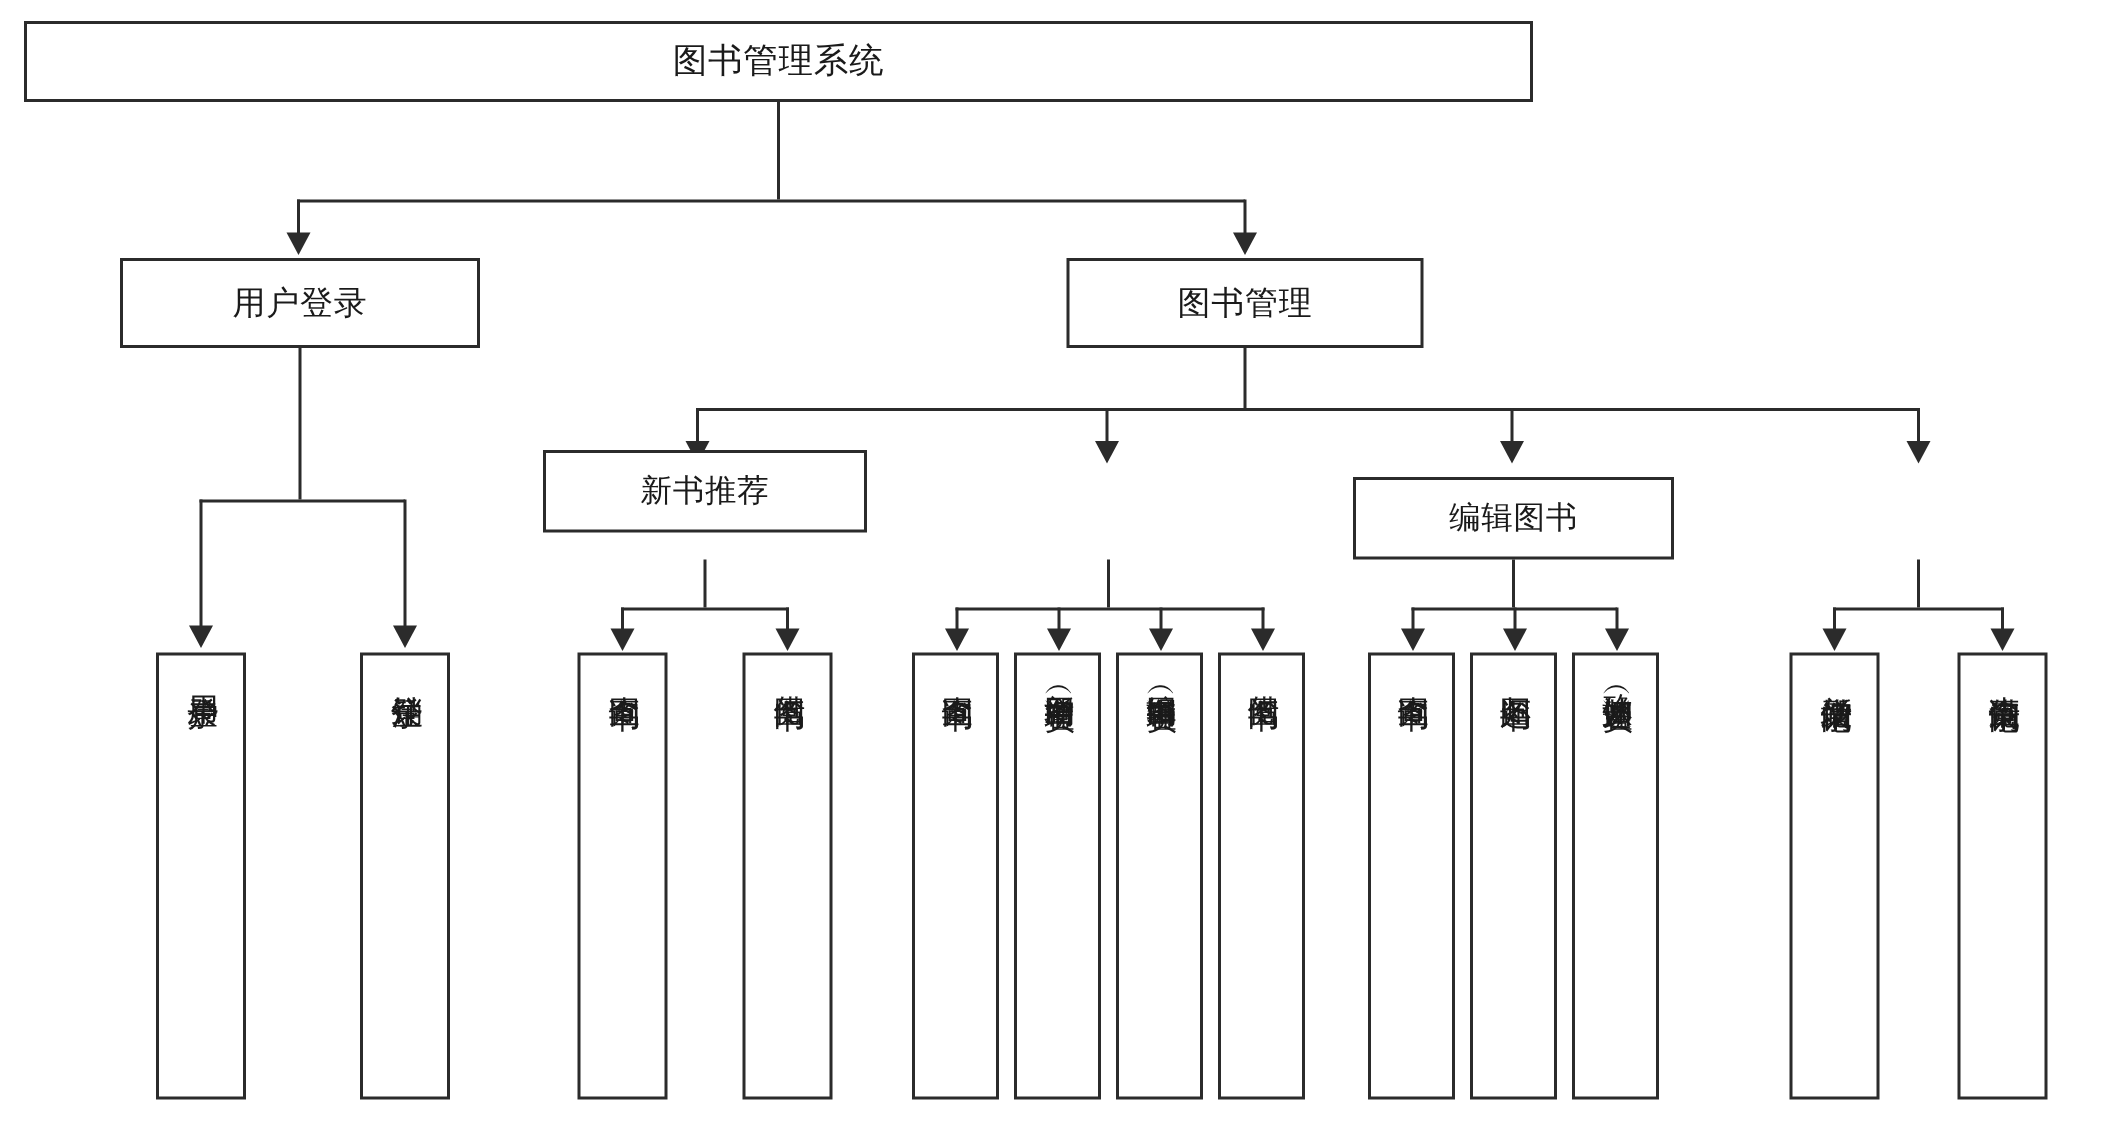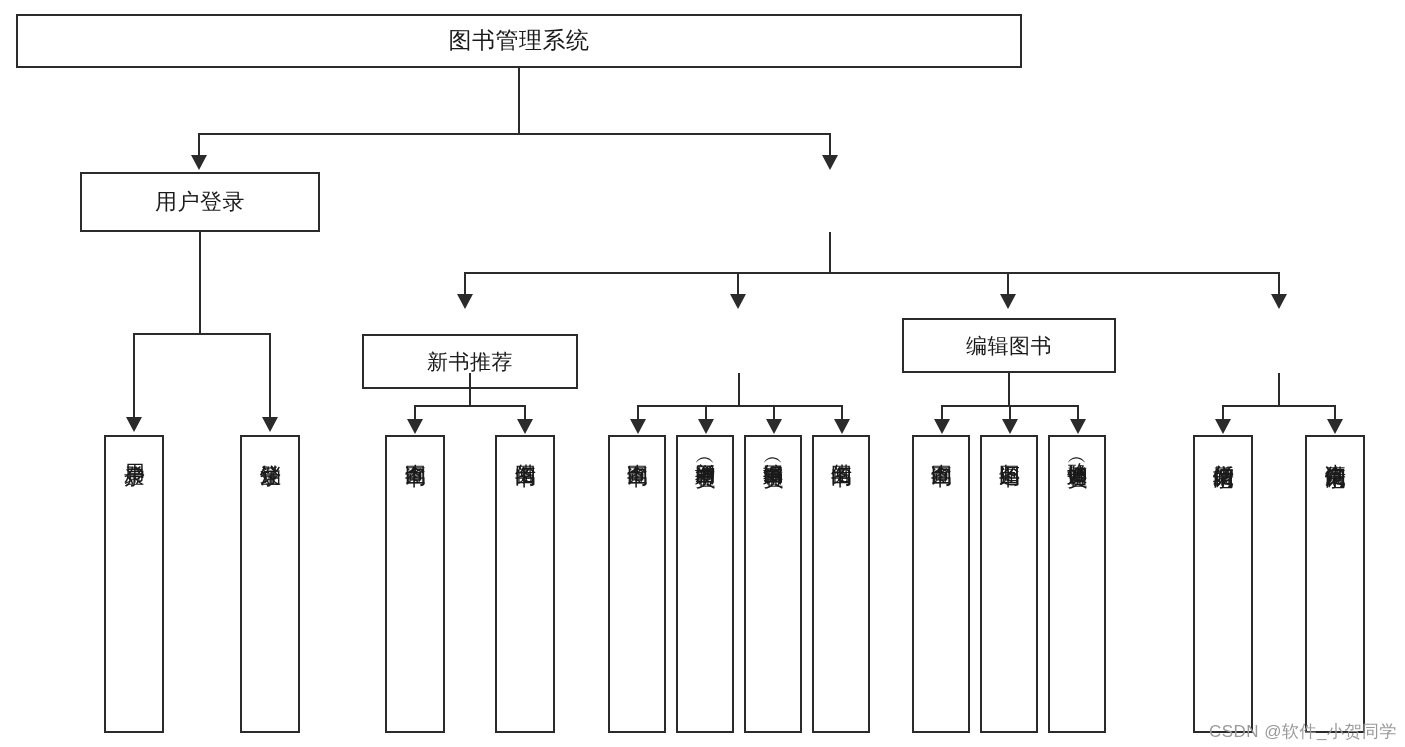--- a/index.html
+++ b/index.html
@@ -99,41 +99,44 @@
 
   <div class="hline" style="left:198px; top:133px; width:632px; height:2px;"></div>
 
   <div class="vline" style="left:198px; top:133px; width:2px; height:24px;"></div>
   <div class="arrow" style="left:191px; top:155px;"></div>
   <div class="vline" style="left:829px; top:133px; width:2px; height:24px;"></div>
   <div class="arrow" style="left:822px; top:155px;"></div>
 
   <div class="node lvl1" style="left:80px; top:172px; width:240px; height:60px;">
     <span class="node-label">用户登录</span>
+  </div>
+  <div class="node lvl1" style="left:711px; top:172px; width:238px; height:60px;">
+    <span class="node-label">图书管理</span>
   </div>
 
   <div class="vline" style="left:199px; top:232px; width:2px; height:101px;"></div>
   <div class="hline" style="left:133px; top:333px; width:137px; height:2px;"></div>
   <div class="vline" style="left:133px; top:333px; width:2px; height:86px;"></div>
   <div class="arrow" style="left:126px; top:417px;"></div>
   <div class="vline" style="left:269px; top:333px; width:2px; height:86px;"></div>
   <div class="arrow" style="left:262px; top:417px;"></div>
 
   <div class="vline" style="left:829px; top:232px; width:2px; height:40px;"></div>
   <div class="hline" style="left:464px; top:272px; width:816px; height:2px;"></div>
   <div class="vline" style="left:464px; top:272px; width:2px; height:24px;"></div>
   <div class="arrow" style="left:457px; top:294px;"></div>
   <div class="vline" style="left:737px; top:272px; width:2px; height:24px;"></div>
   <div class="arrow" style="left:730px; top:294px;"></div>
   <div class="vline" style="left:1007px; top:272px; width:2px; height:24px;"></div>
   <div class="arrow" style="left:1000px; top:294px;"></div>
   <div class="vline" style="left:1278px; top:272px; width:2px; height:24px;"></div>
   <div class="arrow" style="left:1271px; top:294px;"></div>
 
-  <div class="node lvl2" style="left:362px; top:334px; width:216px; height:55px;">
+  <div class="node lvl2" style="left:362px; top:300px; width:216px; height:55px;">
     <span class="node-label">新书推荐</span>
   </div>
   <div class="node lvl2" style="left:902px; top:318px; width:214px; height:55px;">
     <span class="node-label">编辑图书</span>
   </div>
 
   <div class="vline" style="left:469px; top:373px; width:2px; height:32px;"></div>
   <div class="hline" style="left:414px; top:405px; width:112px; height:2px;"></div>
   <div class="vline" style="left:414px; top:405px; width:2px; height:16px;"></div>
   <div class="arrow" style="left:407px; top:419px;"></div>
@@ -204,15 +207,14 @@
     <span class="node-label">确认归还（管理员）</span>
   </div>
 
   <div class="node leaf" style="left:1193px; top:435px; width:60px; height:298px;">
     <span class="node-label">新增借阅记录</span>
   </div>
   <div class="node leaf" style="left:1305px; top:435px; width:60px; height:298px;">
     <span class="node-label">查询借阅记录</span>
   </div>
 
-  <div id="watermark">CSDN @软件_小贺同学</div>
 
 </div>
 
 </body></html>

